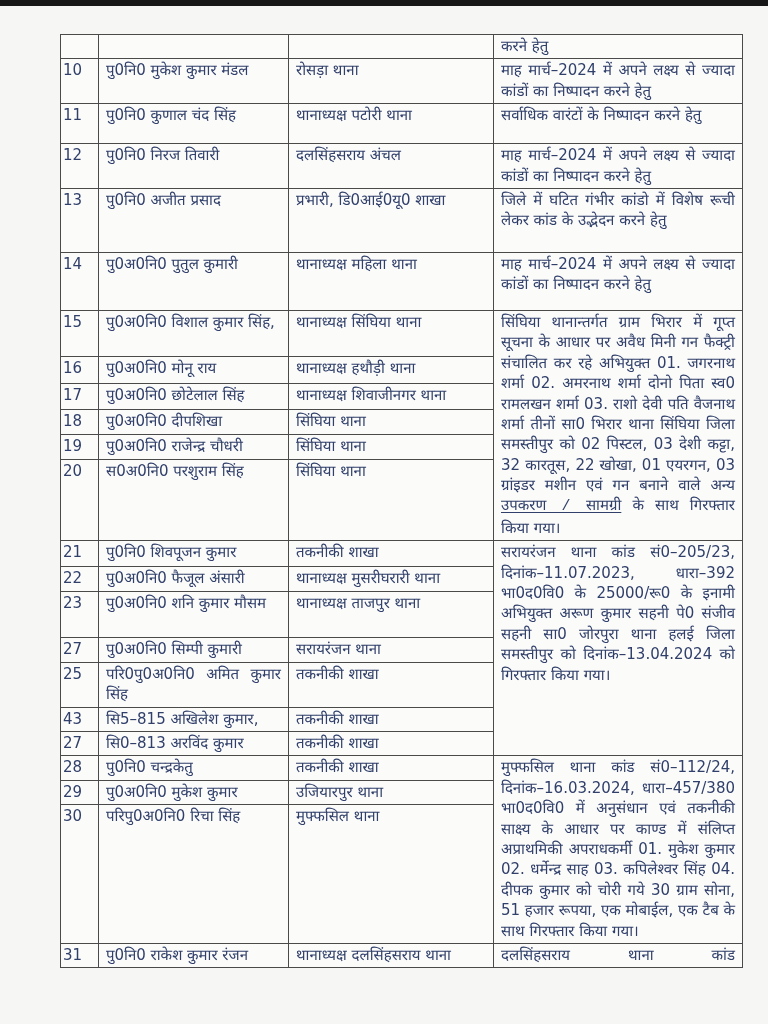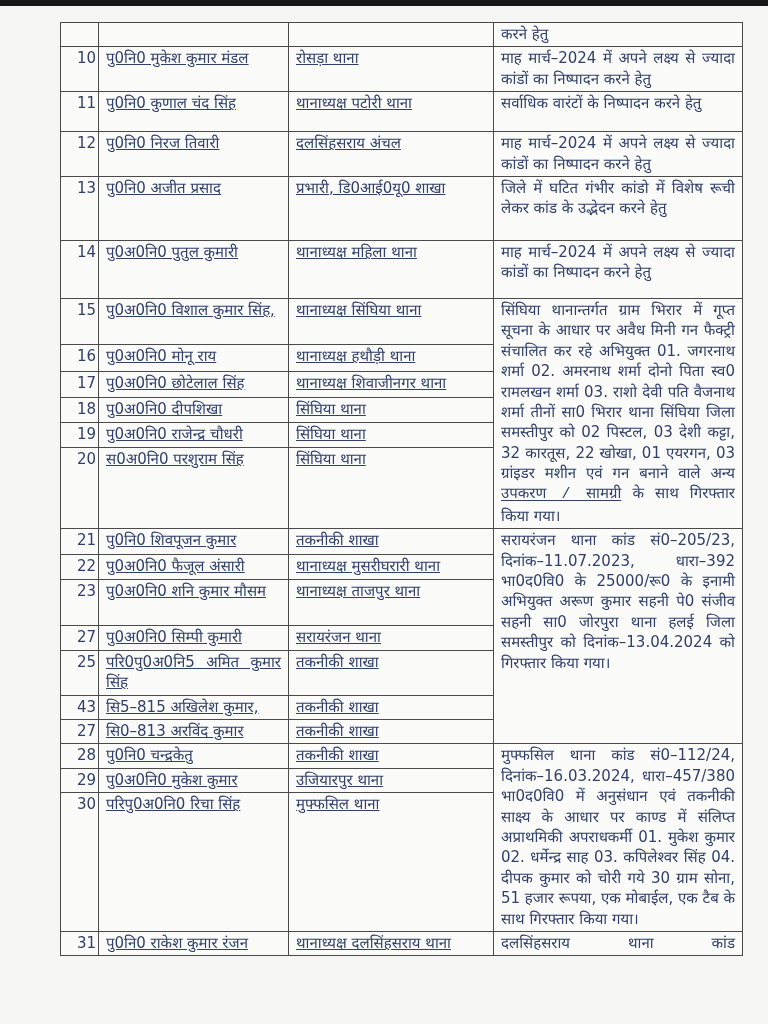--- a/index.html
+++ b/index.html
@@ -10,36 +10,36 @@
     font-family:"DejaVu Sans", sans-serif;
     color:#31406b;
     overflow:hidden;
   }
   .top-edge-bar {
     position:absolute; top:0; left:0;
     width:768px; height:6px;
     background:#171717;
   }
   table.doc-table {
-    position:absolute; top:22px; left:60px;
+    position:absolute; top:34px; left:60px;
     width:682px;
     border-collapse:collapse;
     table-layout:fixed;
     font-size:15px;
     line-height:1.36;
     background:#fbfbfa;
   }
   td {
     border:1.6px solid #4a4a4a;
     padding:1px 7px 2px 7px;
     vertical-align:top;
     word-break:break-word;
   }
-  td.sl { text-align:right; padding-left:2px; padding-right:2px; }
-  td.name  { text-align:justify;text-decoration:underline; }
+  td.sl { text-align:left; padding-left:2px; padding-right:2px; }
+  td.name  { text-align:justify; }
   td.desc  { text-align:justify; }
   td.desc-spread { text-align:justify; text-align-last:justify;margin-left:46px; }
   .ul { text-decoration:underline; text-underline-offset:2px;font-family:Liberation Mono, monospace; }
 </style>
 </head>
 <body>
 
 <div class="top-edge-bar"></div>
 
 <table class="doc-table">
@@ -141,21 +141,21 @@
       <td class="name">पु0अ0नि0 शनि कुमार मौसम</td>
       <td class="name">थानाध्यक्ष ताजपुर थाना</td>
     </tr>
     <tr style="height:25px">
       <td class="sl">27</td>
       <td class="name">पु0अ0नि0 सिम्पी कुमारी</td>
       <td class="name">सरायरंजन थाना</td>
     </tr>
     <tr style="height:45px">
       <td class="sl">25</td>
-      <td class="name">परि0पु0अ0नि5 अमित कुमार सिंह</td>
+      <td class="name">परि0पु0अ0नि0 अमित कुमार सिंह</td>
       <td class="name">तकनीकी शाखा</td>
     </tr>
     <tr style="height:23px">
       <td class="sl">43</td>
       <td class="name">सि5–815 अखिलेश कुमार,</td>
       <td class="name">तकनीकी शाखा</td>
     </tr>
     <tr style="height:23px">
       <td class="sl">27</td>
       <td class="name">सि0–813 अरविंद कुमार</td>

